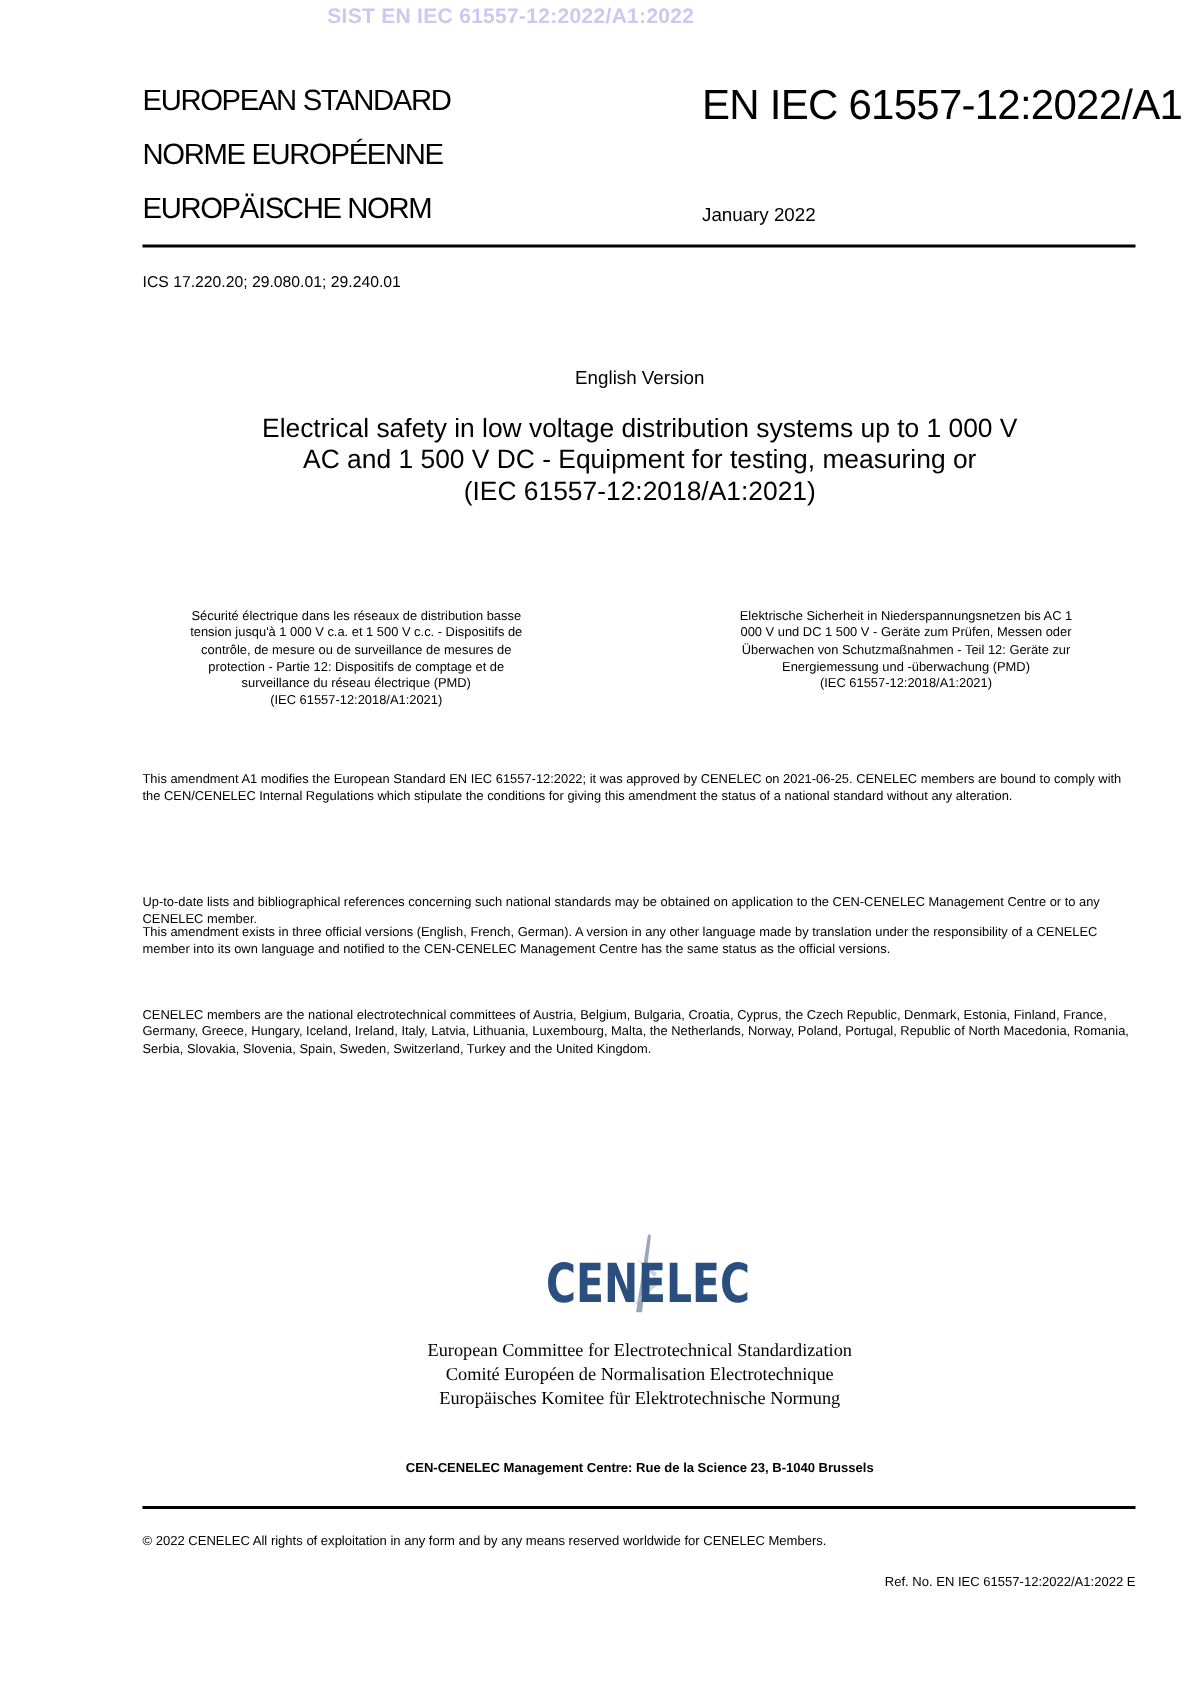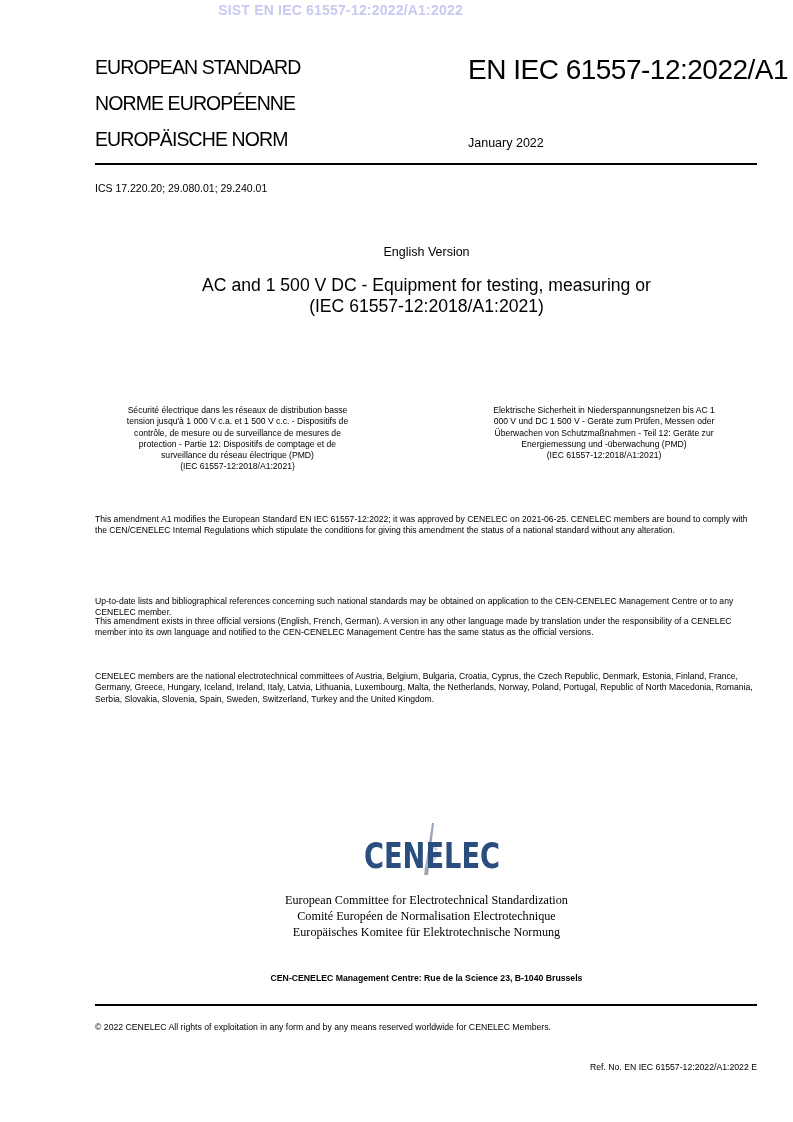--- a/index.html
+++ b/index.html
@@ -14,41 +14,42 @@
     .version { left: 0; width: 853px; top: 245px; text-align: center; font-size: 12.5px; }
     .title { left: 140px; width: 573px; top: 275px; text-align: center; font-size: 17.6px; line-height: 21.2px; }
     .sub-fr { left: 95px; width: 285px; top: 405px; text-align: center; font-size: 8.6px; line-height: 11.3px; }
     .sub-de { left: 448px; width: 312px; top: 405px; text-align: center; font-size: 8.6px; line-height: 11.3px; }
     .para { left: 95px; width: 663px; font-size: 8.6px; line-height: 11.4px; }
     .logo { left: 362px; top: 823px; width: 140px; height: 52px; }
     .org { left: 0; width: 853px; top: 892px; text-align: center; font-family: "Liberation Serif", serif; font-size: 12.2px; line-height: 16px; }
     .mgmt { left: 0; width: 853px; top: 973px; text-align: center; font-size: 8.7px; font-weight: bold; }
     .rule-bottom { left: 95px; top: 1004px; width: 662px; height: 2px; background: #000; }
     .copyright { left: 95px; top: 1022px; font-size: 8.7px; }
-    .refno { right: 36px; top: 1049px; font-size: 8.7px; text-align: right; margin-top: 13px; }
+    .refno { right: 36px; top: 1049px; font-size: 8.7px; text-align: right; }
   </style>
 </head>
 <body>
 
 <div class="abs watermark">SIST EN IEC 61557-12:2022/A1:2022</div>
 
 <div class="abs std-label" style="top:56px">EUROPEAN STANDARD</div>
 <div class="abs std-label" style="top:92px">NORME EUROPÉENNE</div>
 <div class="abs std-label" style="top:128px">EUROPÄISCHE NORM</div>
 
 <div class="abs std-number">EN IEC 61557-12:2022/A1</div>
 <div class="abs date">January 2022</div>
 
 <div class="abs rule-top"></div>
 
 <div class="abs ics">ICS 17.220.20; 29.080.01; 29.240.01</div>
 
 <div class="abs version">English Version</div>
 
 <div class="abs title">
+  <div>Electrical safety in low voltage distribution systems up to 1 000 V</div>
   <div>AC and 1 500 V DC - Equipment for testing, measuring or</div>
   <div>(IEC 61557-12:2018/A1:2021)</div>
 </div>
 
 <div class="abs sub-fr">
   <div>Sécurité électrique dans les réseaux de distribution basse</div>
   <div>tension jusqu'à 1 000 V c.a. et 1 500 V c.c. - Dispositifs de</div>
   <div>contrôle, de mesure ou de surveillance de mesures de</div>
   <div>protection - Partie 12: Dispositifs de comptage et de</div>
   <div>surveillance du réseau électrique (PMD)</div>

